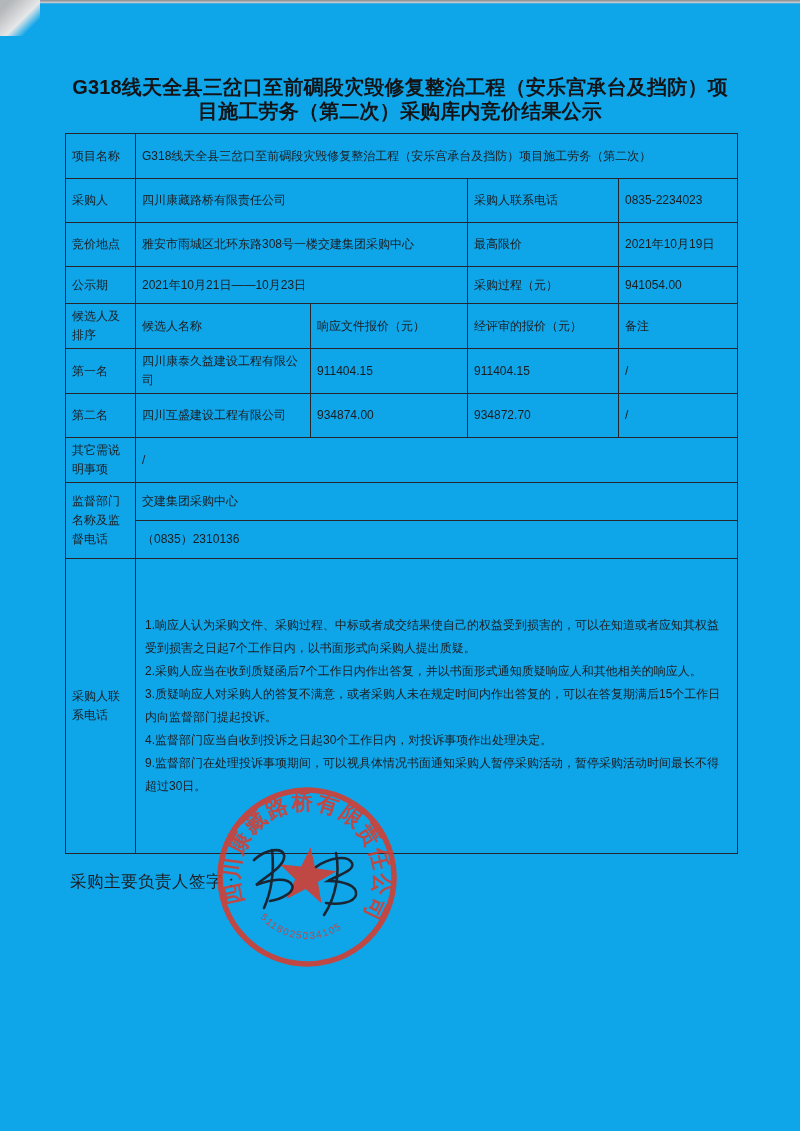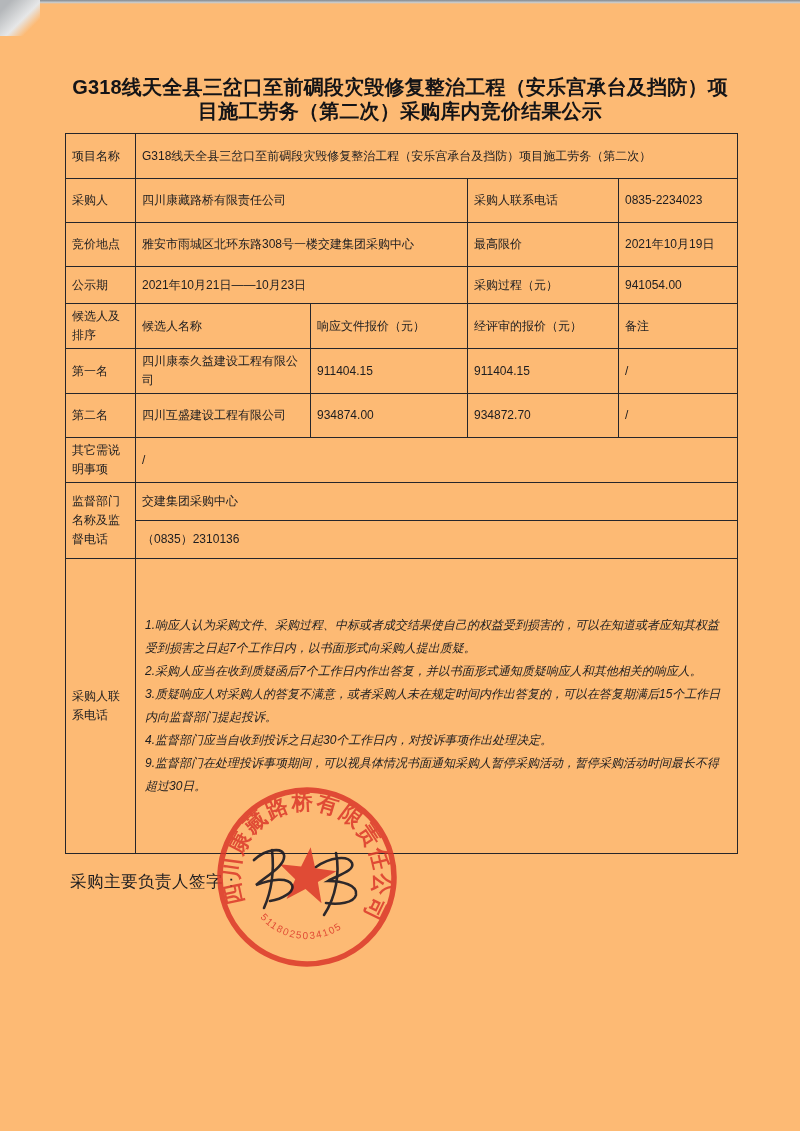--- a/index.html
+++ b/index.html
@@ -1,19 +1,19 @@
 <!DOCTYPE html>
 <html><head>
 <meta charset="utf-8">
 <style>
   html,body{margin:0;padding:0;background:#ffffff;}
   .page{
     position:relative;
     width:800px;height:1131px;
-    background:#fdba74;
+    background:#0ea5e9;
     font-family:"Liberation Sans","DejaVu Sans",sans-serif;
     color:#1d1d20;
     overflow:hidden;
   }
   
   .scan-top{
     position:absolute;top:0;left:0;width:800px;height:4px;
     background:linear-gradient(180deg,#84888c 0%,#c6c9cb 60%,rgba(255,255,255,0) 100%);
   }
   .scan-corner{
@@ -41,21 +41,21 @@
     font-size:12px;
     line-height:19px;
     vertical-align:middle;
     padding:2px 6px;
     word-break:break-all;
     overflow:hidden;
   }
   td.lbl{padding:2px 2px 2px 4px;}
   td.ctr{}
   td.val{padding-left:7px;}
-  .dispute-cell{padding:6px 9px !important;font-style:italic;}
+  .dispute-cell{padding:6px 9px !important;}
   .dispute-cell p{margin:0;line-height:23px;}
   .sign-line{
     position:absolute;left:70px;top:871px;
     font-size:16.5px;color:#1d1d20;letter-spacing:.5px;
   }
   .stamp{
     position:absolute;left:212px;top:782px;
     width:190px;height:190px;
     opacity:.86;
   }

